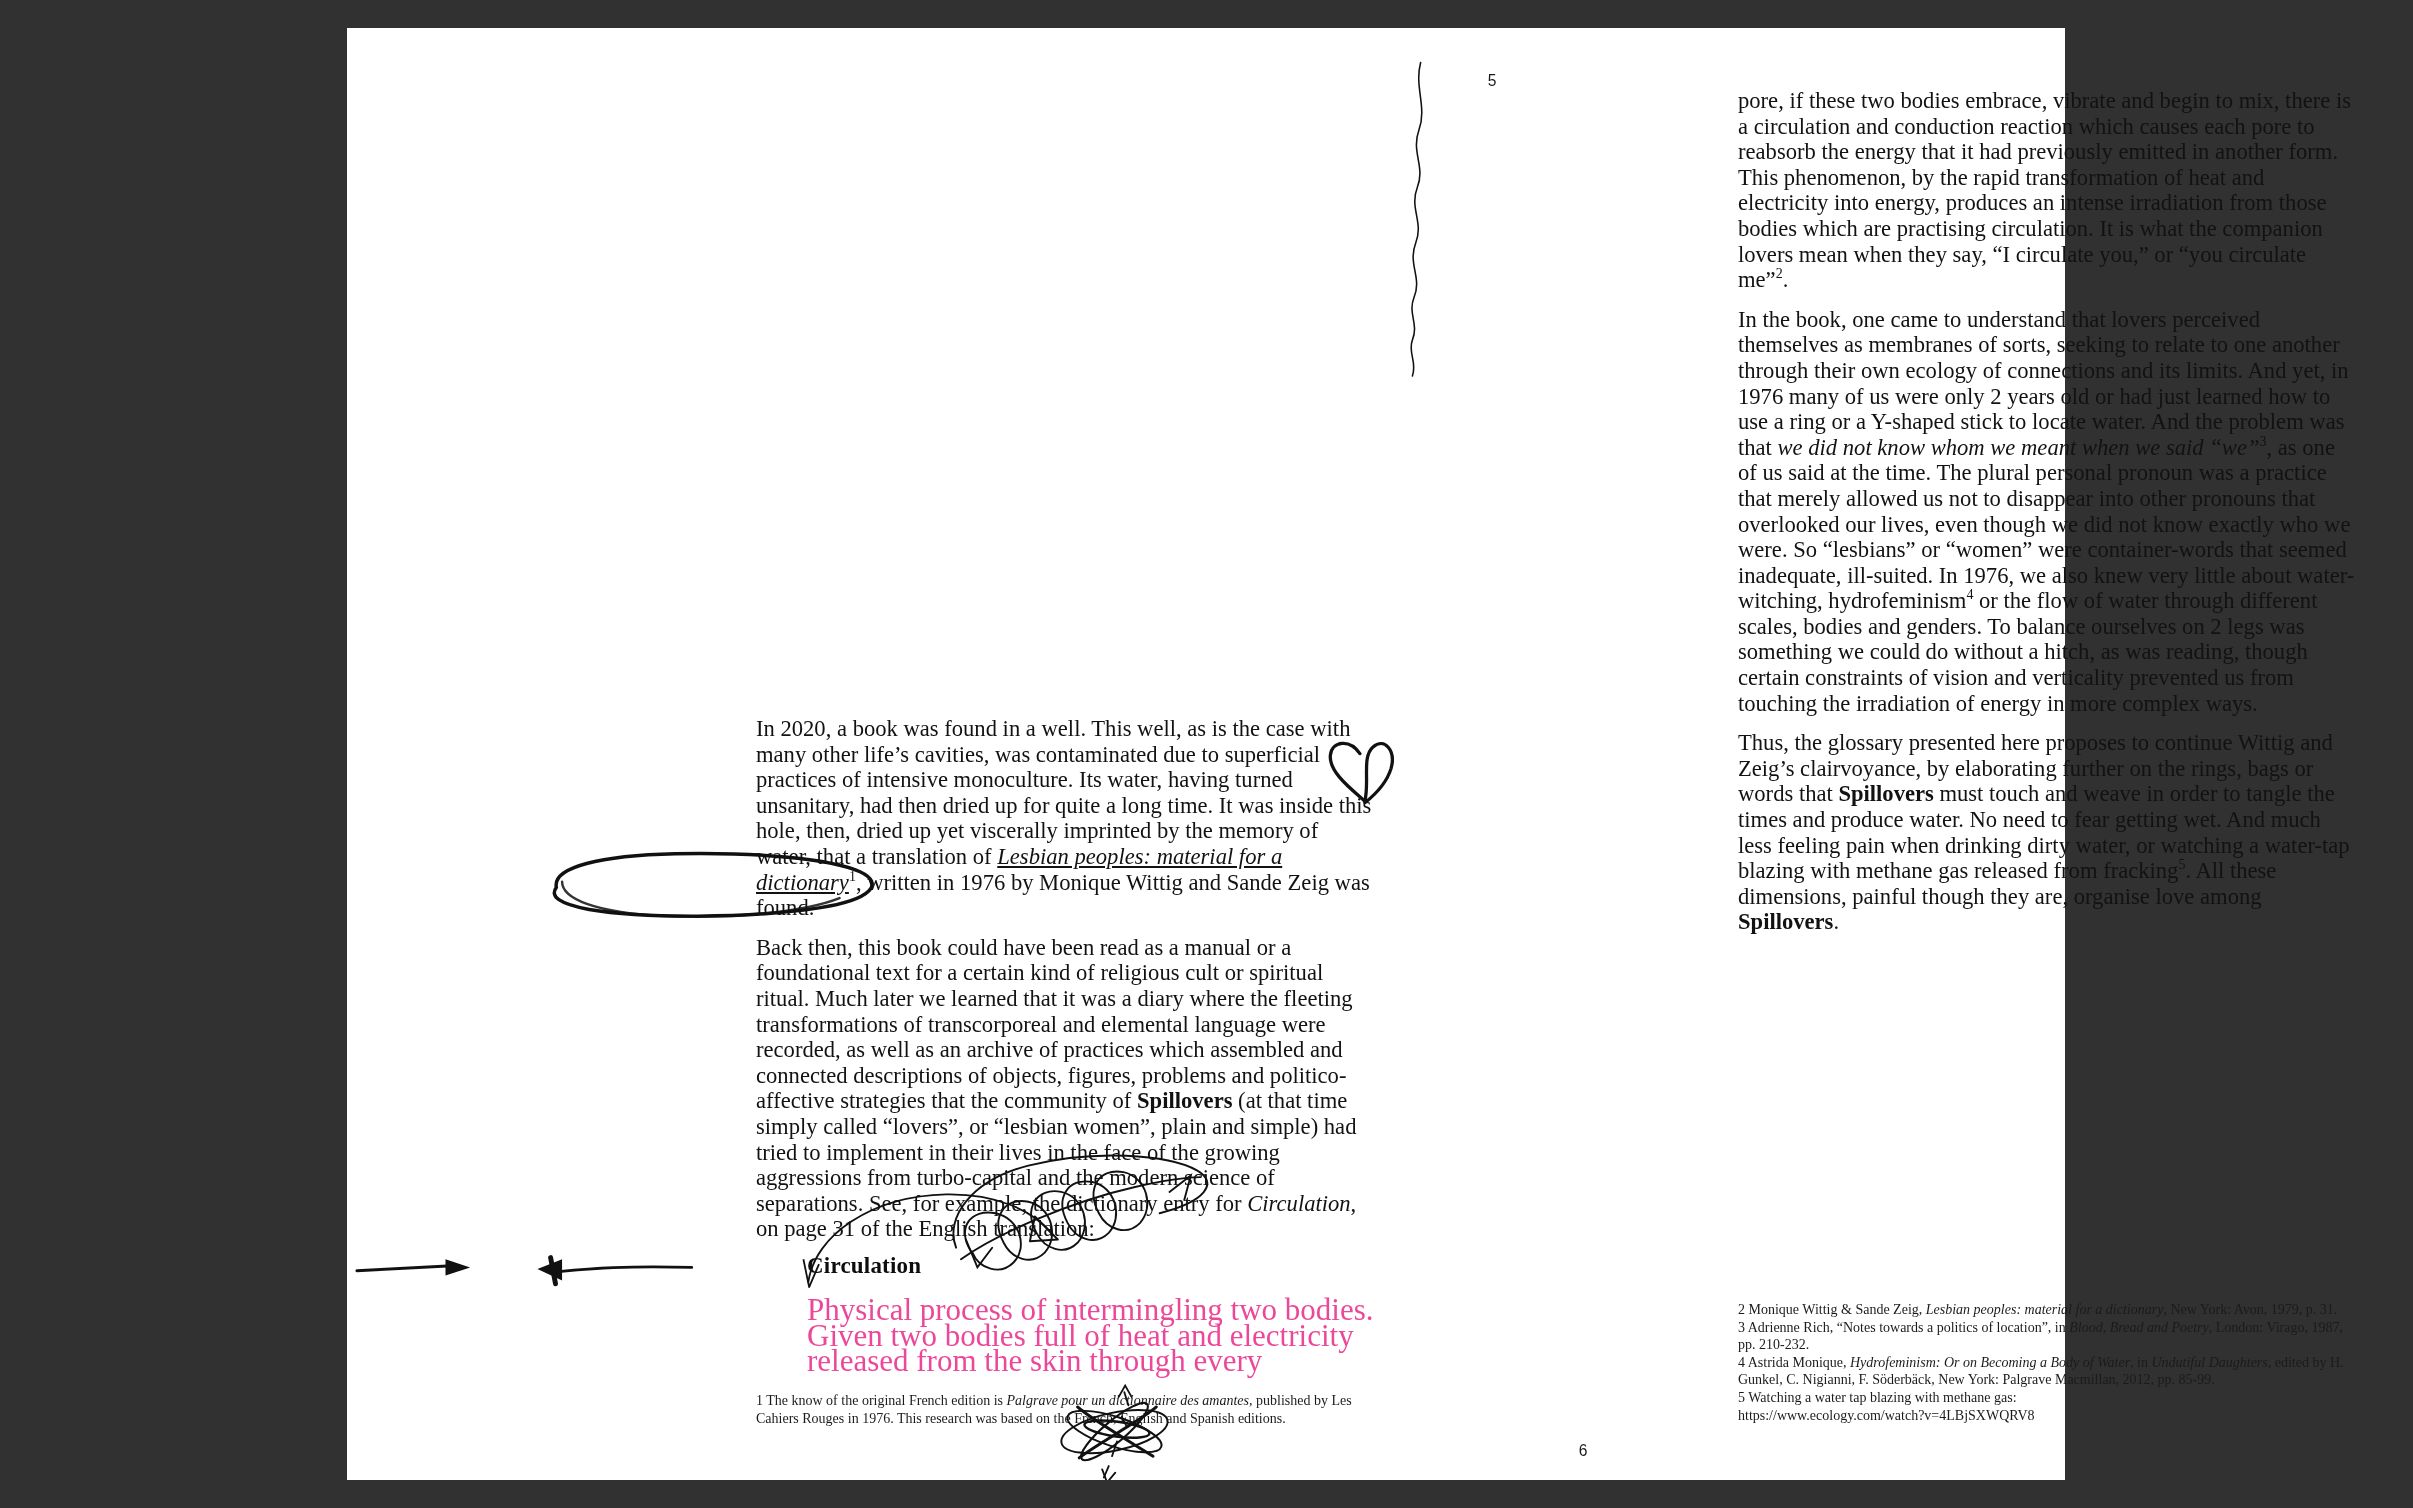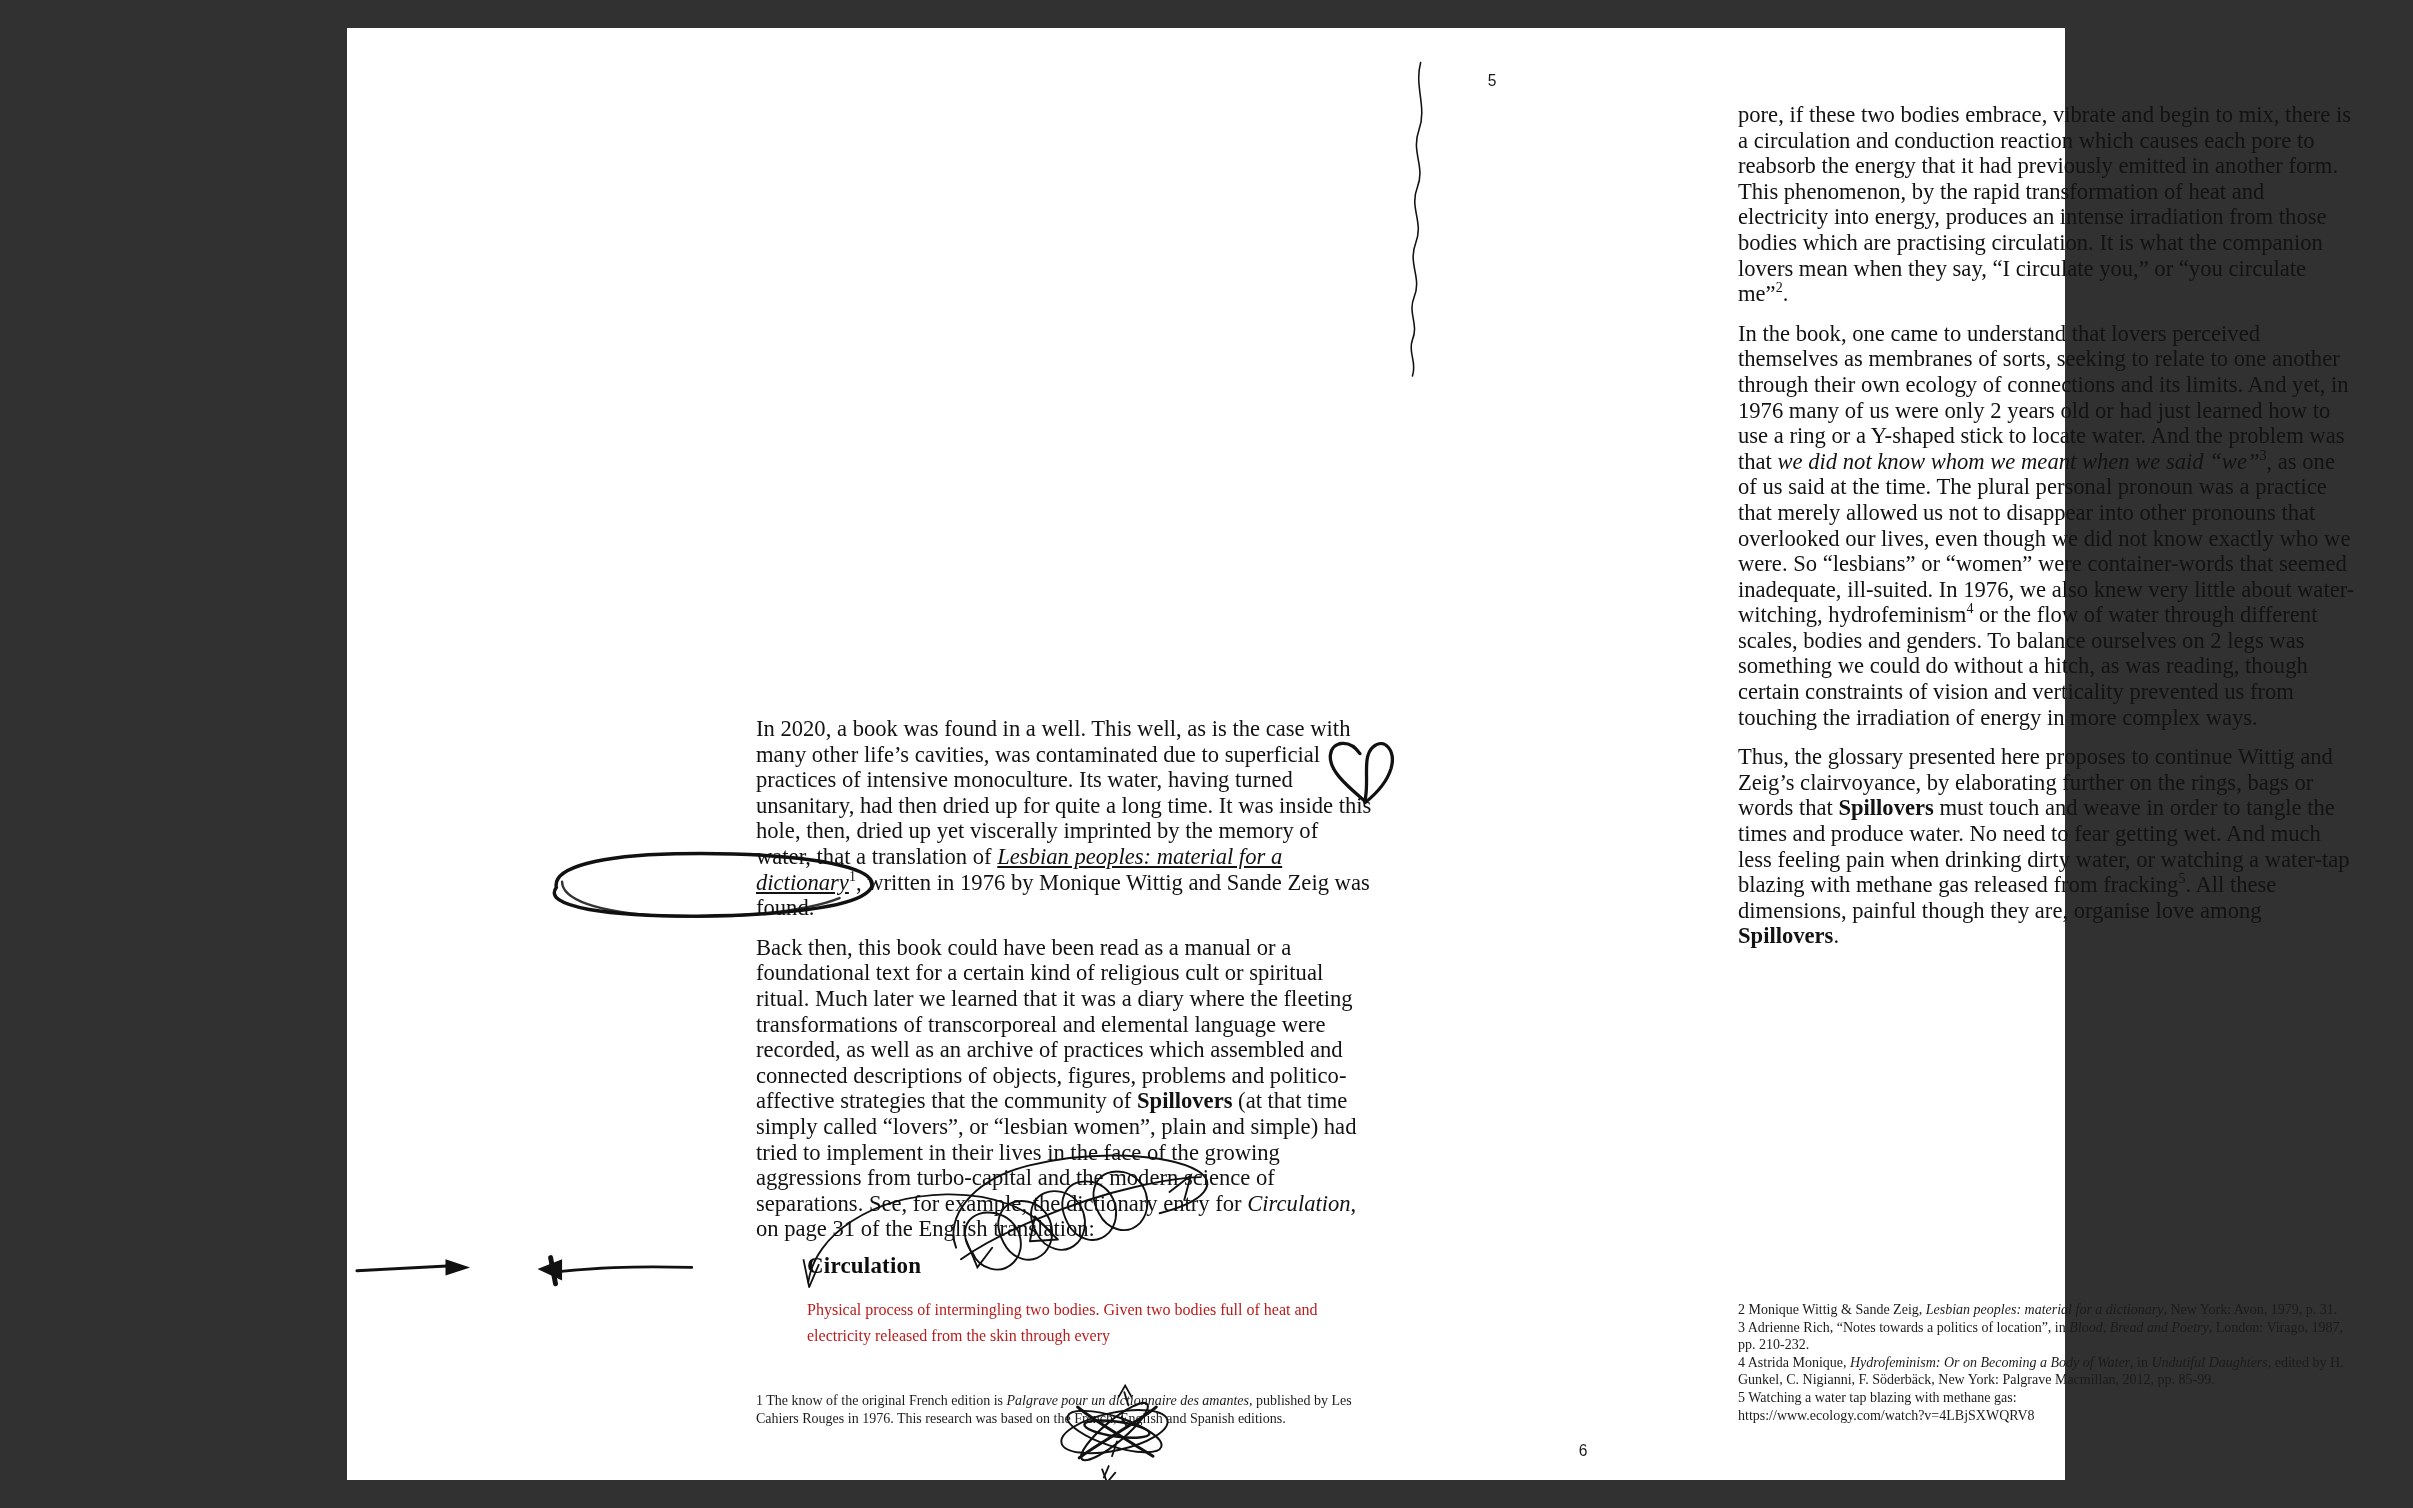--- a/index.html
+++ b/index.html
@@ -45,21 +45,21 @@
   .textcol {
     position: absolute;
     font-size: 22.6px;
     line-height: 25.6px;
     color: #121212;
     text-align: left;
     font-family: "Liberation Serif", serif;
   }
 
   #left-body  { left: 409px; top: 688px;  width: 616px; }
-  #right-body { left: 1391px; top: 74px;  width: 617px; }
+  #right-body { left: 1391px; top: 60px;  width: 617px; }
 
   .textcol p {
     margin: 0 0 14px 0;
   }
 
   em { font-style: italic; text-align: center; }
   b  { font-weight: bold; }
   .ul { text-decoration: underline; font-style: italic; }
   sup { font-size: 0.62em; vertical-align: super; line-height: 0; }
 
@@ -71,23 +71,23 @@
     font-size: 23px;
     font-weight: bold;
     color: #0d0d0d;
     letter-spacing: 0.2px;
   }
   #dict-body {
     position: absolute;
     left: 460px;
     top: 1269px;
     width: 575px;
-    font-size: 16px;
+    font-size: 31px;
     line-height: 25.6px;
-    color: #b91c1c;
+    color: #ec4899;
   }
 
   
   .footnotes {
     position: absolute;
     font-size: 14px;
     line-height: 17.6px;
     color: #1b1b1b;
   }
   #fn-left  { left: 409px;  top: 1364px; width: 620px; }

